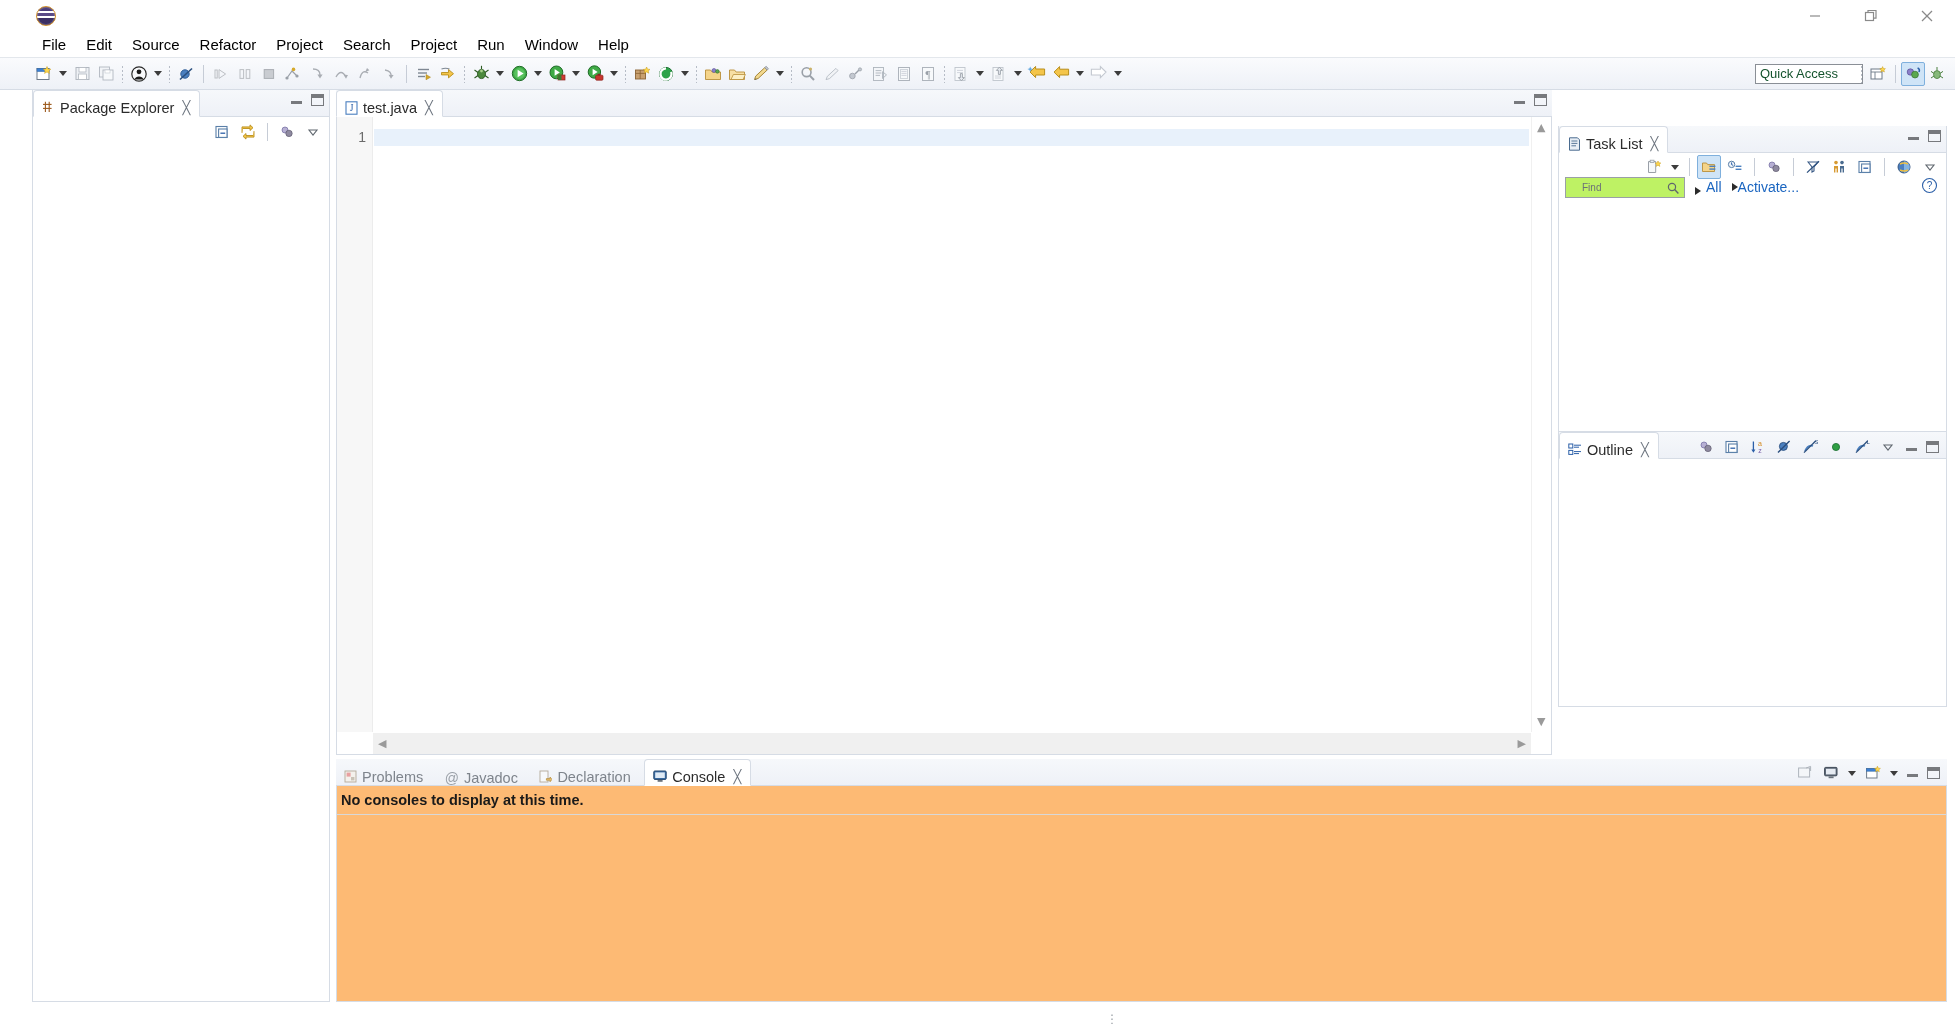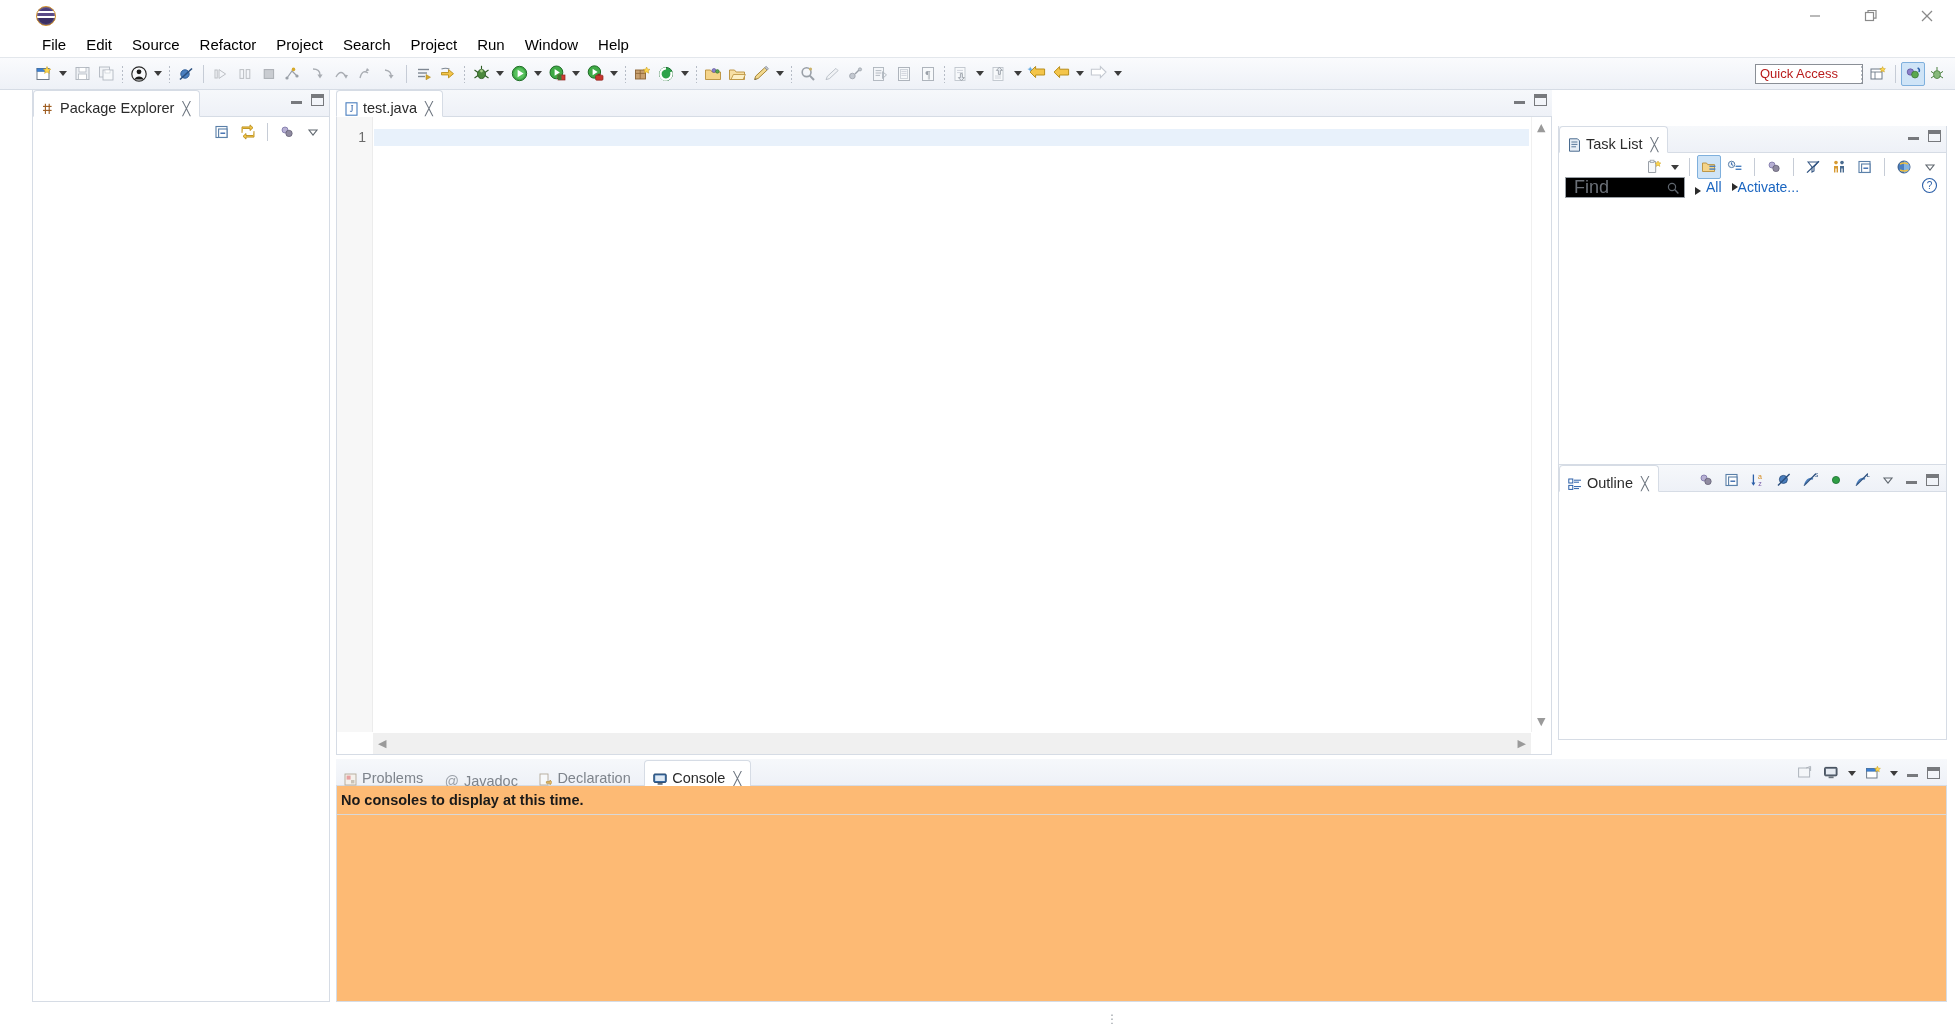--- a/index.html
+++ b/index.html
@@ -70,36 +70,36 @@
     width:1px; height:18px; background:#c6ccd6; margin:0 5px;
   }
   .tb-dotsep {
     width:3px; height:18px; margin:0 3px;
     background-image: radial-gradient(#b6bcc6 40%, transparent 45%);
     background-size: 3px 4px; background-repeat: repeat-y;
   }
   .quick-access {
     position:absolute; right:92px; top:6px;
     width:108px; height:20px; border:1px solid #8a8f96; background:#ffffff;
-    font-size:13px; color:#b91c1c; padding:0 4px; line-height:18px;
+    font-size:13px; color:#14532d; padding:0 4px; line-height:18px;
   }
   .tb-right { position:absolute; right:6px; top:4px; display:flex; align-items:center; }
 
   
   .workbench { position:absolute; left:0; top:90px; width:1955px; height:942px; background:#ffffff; }
 
   
   .part { position:absolute; background:#ffffff; }
   .part-tabs {
     height:27px; position:relative;
     background: linear-gradient(#f6f8fb, #eef1f7);
     border-bottom:1px solid #d6dce5;
   }
   .tab {
-    display:inline-flex; align-items:flex-end; height:27px; padding: 8px 9px 0 8px;
+    display:inline-flex; align-items:center; height:27px; padding: 8px 9px 0 8px;
     font-size:14.5px; color:#2b2b2b; position:relative; gap:5px;
   }
   .tab.active {
     background:#ffffff;
     border-top-left-radius:4px; border-top-right-radius:4px;
     border-left:1px solid #d6dce5; border-right:1px solid #d6dce5; border-top:1px solid #d6dce5;
     border-bottom:1px solid #ffffff;
     margin-bottom:-1px;
   }
   .tab.inactive { color:#7e848c; }
@@ -144,29 +144,29 @@
   }
   .hscroll {
     position:absolute; left:36px; right:20px; bottom:0; height:21px; background:#f0f0f0;
   }
   .sc-arrow { color:#9a9a9a; font-size:11px; position:absolute; font-family:"DejaVu Sans", sans-serif; }
 
   
   #task-list { left:1558px; top:8px; width:389px; height:351px; border:1px solid #d6dce5; border-top:none;margin-top:28px; }
   .findbar { position:absolute; top:49px; left:6px; right:6px; height:24px; display:flex; align-items:center; gap:10px; }
   .find-input {
-    width:120px; height:21px; border:1px solid #9aa0a6; background:#000000;
-    display:flex; align-items:center; padding:0 8px; font-size:18px; color:#6b7078;
+    width:120px; height:21px; border:1px solid #9aa0a6; background:#bef264;
+    display:flex; align-items:center; padding:0 16px; font-size:10px; color:#6b7078;
     position:relative;
   }
   .tl-link { color:#1a65c0; font-size:14px; }
   .tri-right { width:0;height:0;border-top:4.5px solid transparent;border-bottom:4.5px solid transparent;border-left:6px solid #2b2b2b; }
 
   
-  #outline { left:1558px; top:374px; width:389px; height:276px; border:1px solid #d6dce5; }
+  #outline { left:1558px; top:341px; width:389px; height:276px; border:1px solid #d6dce5; }
 
   
   #console-part { left:336px; top:669px; width:1611px; height:243px; }
   #console-part .body {
     position:absolute; top:27px; left:0; right:0; bottom:0; background:#fdba74;
     border:1px solid #d6dce5; border-top:none;font-weight:bold;
   }
   .console-text {
     position:absolute; left:4px; top:6px; font-size:14.5px; color:#1a1a1a;
   }

